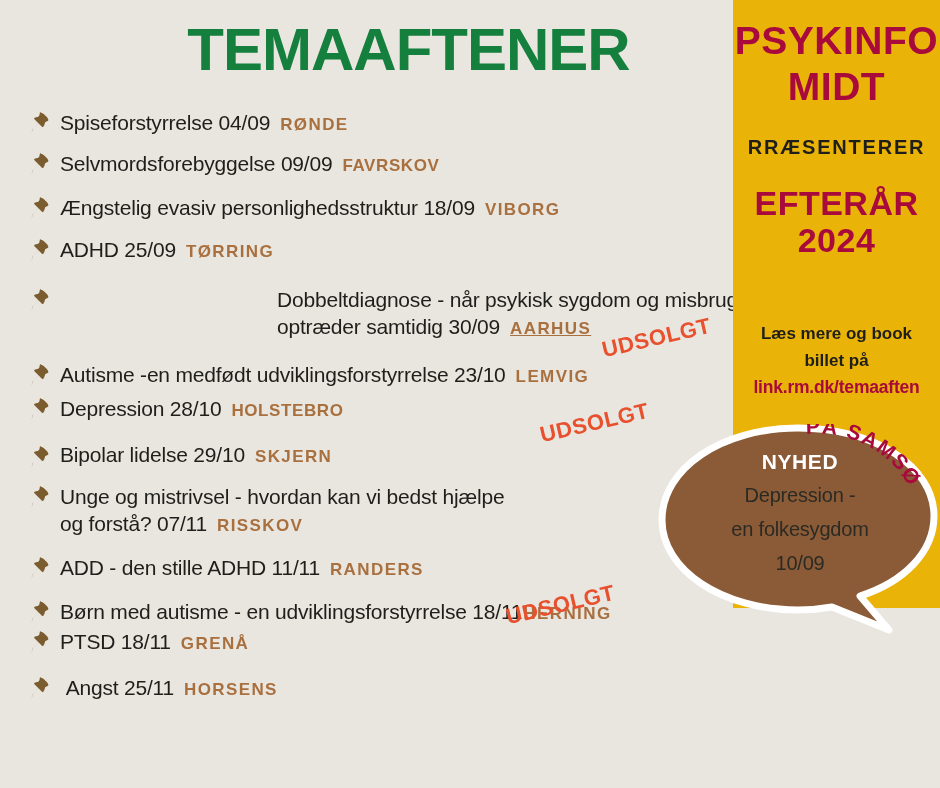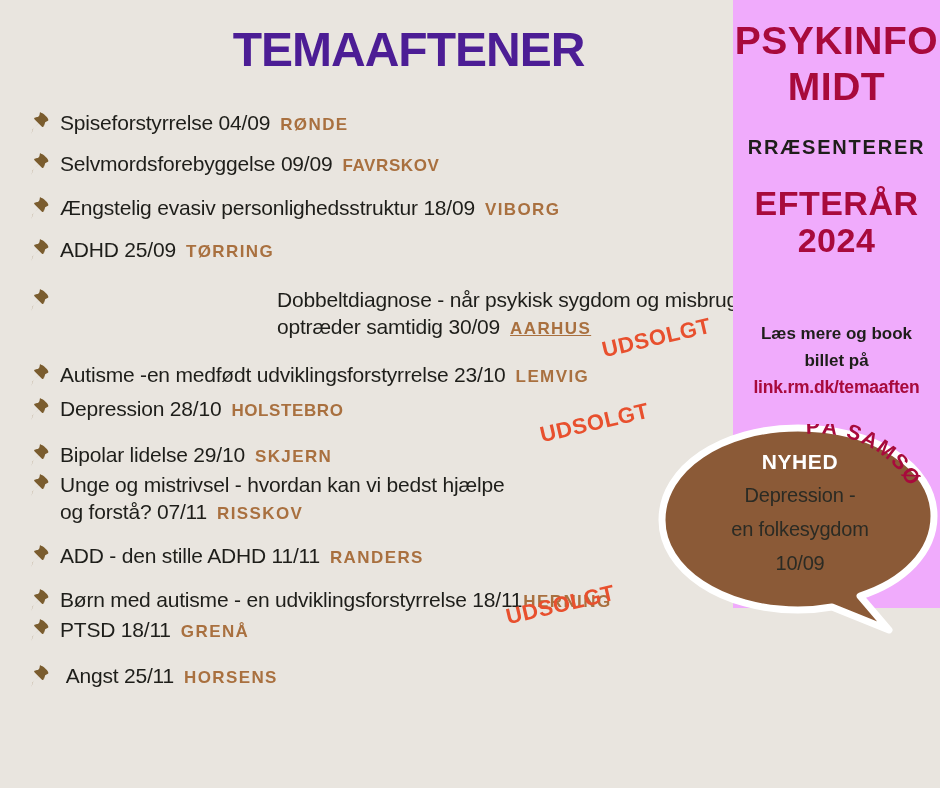--- a/index.html
+++ b/index.html
@@ -14,21 +14,21 @@
     width: 940px; height: 788px;
     background: #E9E5DF;
     overflow: hidden;
   }
 
   
   .sidebar {
     position: absolute;
     left: 733px; top: 0;
     width: 207px; height: 608px;
-    background: #f0abfc;
+    background: #eab308;
     z-index: 2;
   }
   .brand-line {
     text-align: center;
     color: #A80A3C;
     font-weight: bold;
     letter-spacing: 0.5px;
   }
   .brand-1 { position:absolute; left:0; top:20px; width:100%; font-size:39px; line-height:42px; }
   .brand-2 { position:absolute; left:0; top:66px; width:100%; font-size:39px; line-height:42px; }
@@ -48,22 +48,22 @@
   .book-link {
     display:block; color:#A80A3C; font-size:17.5px; font-weight:700;
     letter-spacing:-0.2px;
   }
 
   
   .title {
     position: absolute;
     left: 0; top: 8px; width: 817px;
     text-align: center;
-    color: #4c1d95;
-    font-size: 48px;
+    color: #15803d;
+    font-size: 60px;
     font-weight: bold;
     letter-spacing: -1px;
     line-height: 84px;
   }
 
   
   .list {
     position: absolute;
     left: 26px; top: 108px;
     width: 712px;
@@ -225,21 +225,21 @@
       </div>
       <div class="row" style="margin-bottom: 16px;">
         <span class="pin"><svg viewBox="0 0 26 26" width="26" height="26">
   <g fill="#7A5C2E">
     <path d="M14.2 2.1 l8.2 8.2 -3.0 1.2 -1.4 4.6 -4.1 -4.1 -7.0 7.0 -1.6 4.9 1.9 -5.2 6.8 -6.9 -4.1 -4.1 4.7 -1.3 z"></path>
     <path d="M13.9 2.6 c2.4 0 5.9 3.0 7.8 5.6 1.4 1.9 0.2 2.8 -1.9 3.5 -1.8 0.6 -2.0 2.3 -2.1 4.0 -0.1 1.4 -1.0 1.7 -2.0 0.7 l-7.0 -7.0 c-1.0 -1.0 -0.7 -1.9 0.7 -2.0 1.7 -0.1 3.4 -0.3 4.0 -2.1 0.4 -1.3 0.5 -2.7 0.5 -2.7 z"></path>
   </g>
 </svg></span>
         <span class="row-text">Depression 28/10<span class="city tight" style="margin-left: 10px;">HOLSTEBRO</span></span>
       </div>
-      <div class="row" style="margin-bottom: 0;">
+      <div class="row" style="margin-bottom: 12px; align-items: flex-end;">
         <span class="pin"><svg viewBox="0 0 26 26" width="26" height="26">
   <g fill="#7A5C2E">
     <path d="M14.2 2.1 l8.2 8.2 -3.0 1.2 -1.4 4.6 -4.1 -4.1 -7.0 7.0 -1.6 4.9 1.9 -5.2 6.8 -6.9 -4.1 -4.1 4.7 -1.3 z"></path>
     <path d="M13.9 2.6 c2.4 0 5.9 3.0 7.8 5.6 1.4 1.9 0.2 2.8 -1.9 3.5 -1.8 0.6 -2.0 2.3 -2.1 4.0 -0.1 1.4 -1.0 1.7 -2.0 0.7 l-7.0 -7.0 c-1.0 -1.0 -0.7 -1.9 0.7 -2.0 1.7 -0.1 3.4 -0.3 4.0 -2.1 0.4 -1.3 0.5 -2.7 0.5 -2.7 z"></path>
   </g>
 </svg></span>
         <span class="row-text">Bipolar lidelse 29/10<span class="city" style="margin-left: 10px;">SKJERN</span></span>
       </div>
       <div class="row" style="margin-bottom: 14px;">
         <span class="pin"><svg viewBox="0 0 26 26" width="26" height="26">

